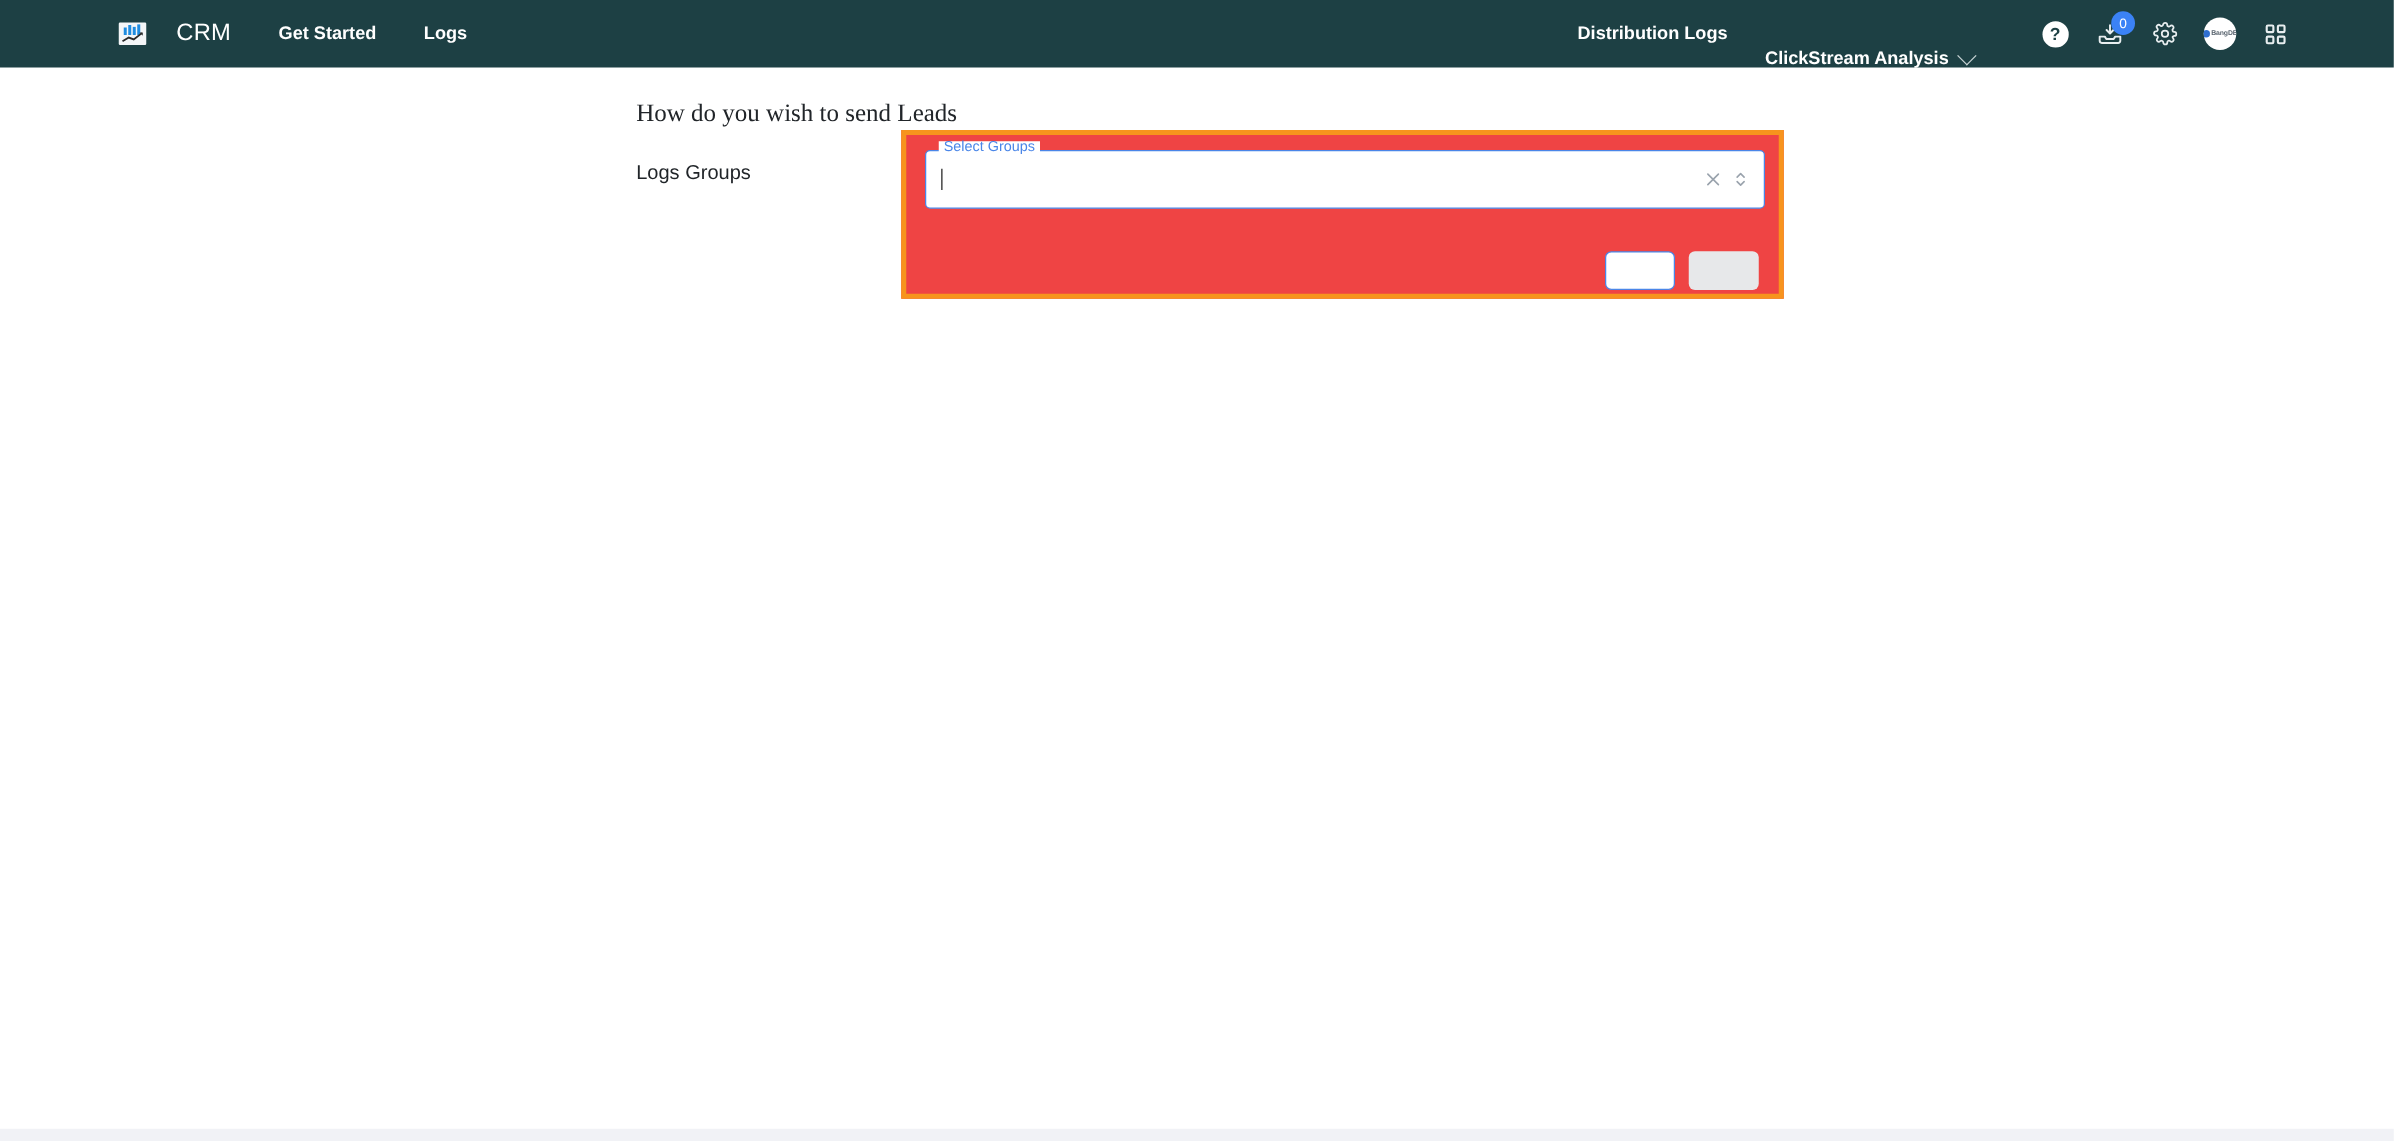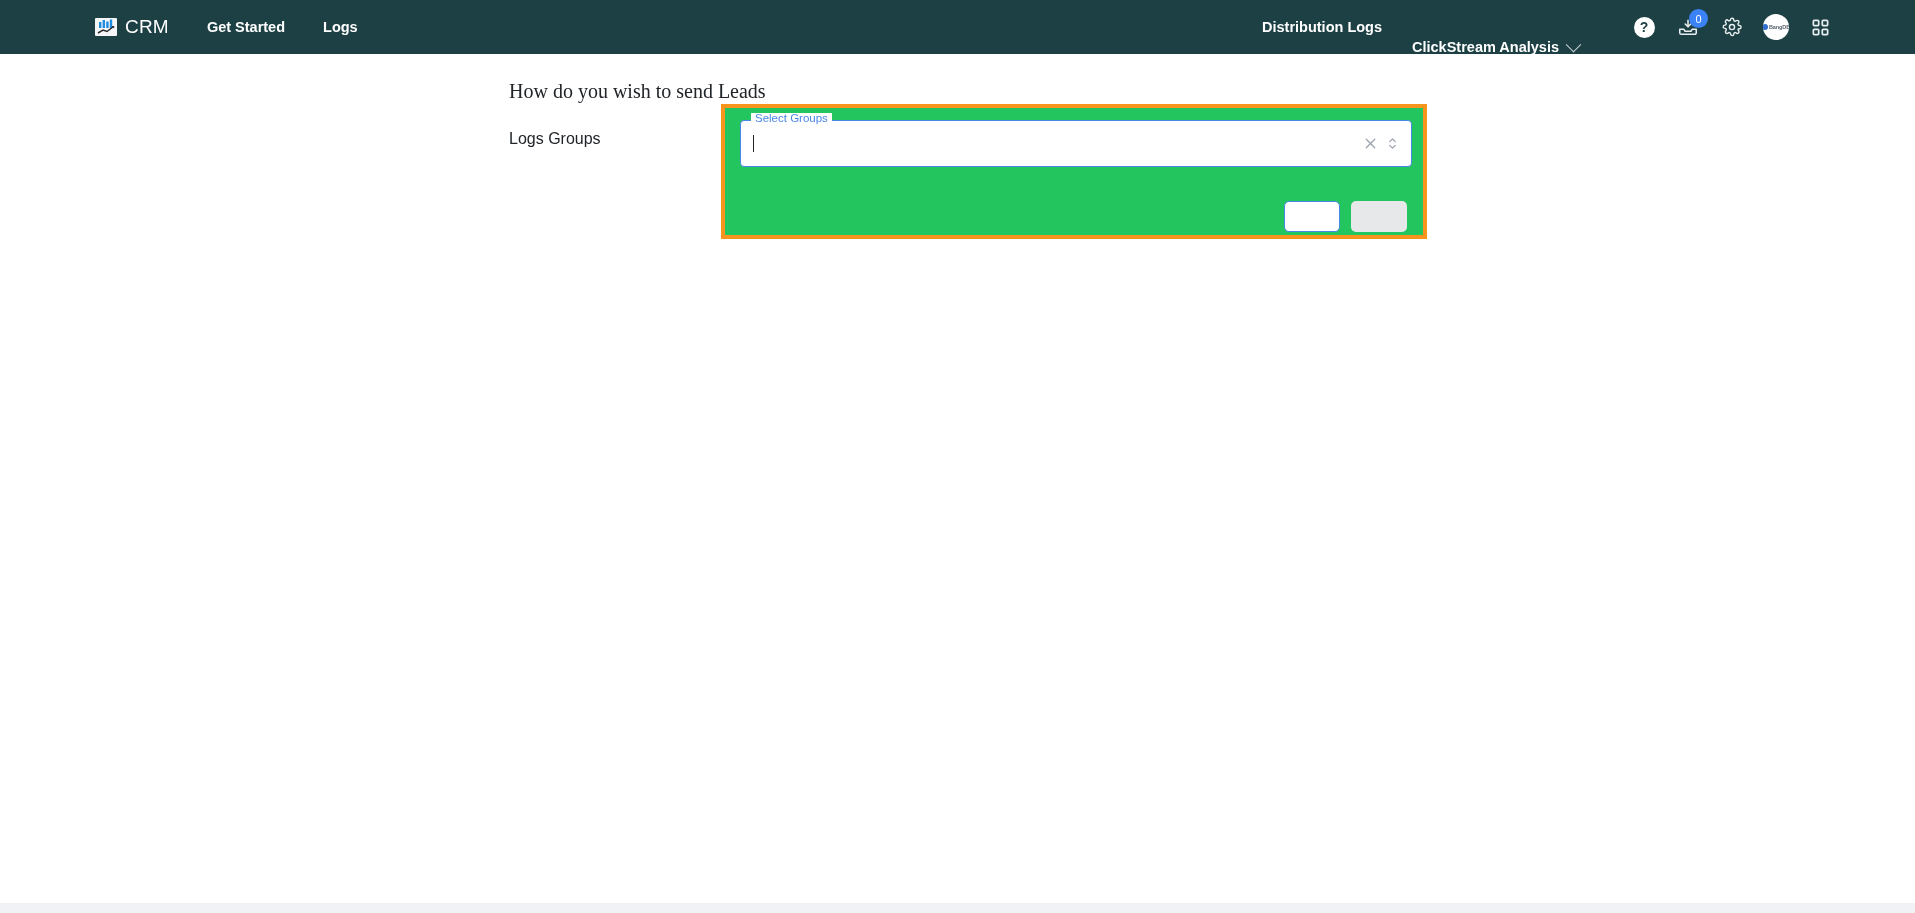--- a/index.html
+++ b/index.html
@@ -24,21 +24,21 @@
   }
   .nav-left {
     display: flex;
     align-items: center;
     margin-left: 95px;
     gap: 0;
   }
   .brand {
     display: flex;
     align-items: center;
-    gap: 8px;
+    gap: 24px;
     cursor: pointer;
   }
   .brand-logo {
     width: 22px; height: 18px;
     background: #f4f6f8;
     border-radius: 1px;
     position: relative;
     overflow: hidden;
     flex: none;
   }
@@ -143,21 +143,21 @@
     font-size: 16px;
     color: #212529;
   }
 
   
   .highlight {
     position: absolute;
     left: 721px; top: 50px;
     width: 706px; height: 135px;
     border: 4px solid #f7941d;
-    background: #22c55e;
+    background: #ef4444;
   }
 
   .select-wrap {
     position: absolute;
     left: 15px; top: 12px;
     width: 672px;
   }
 
   
   .select-control {

